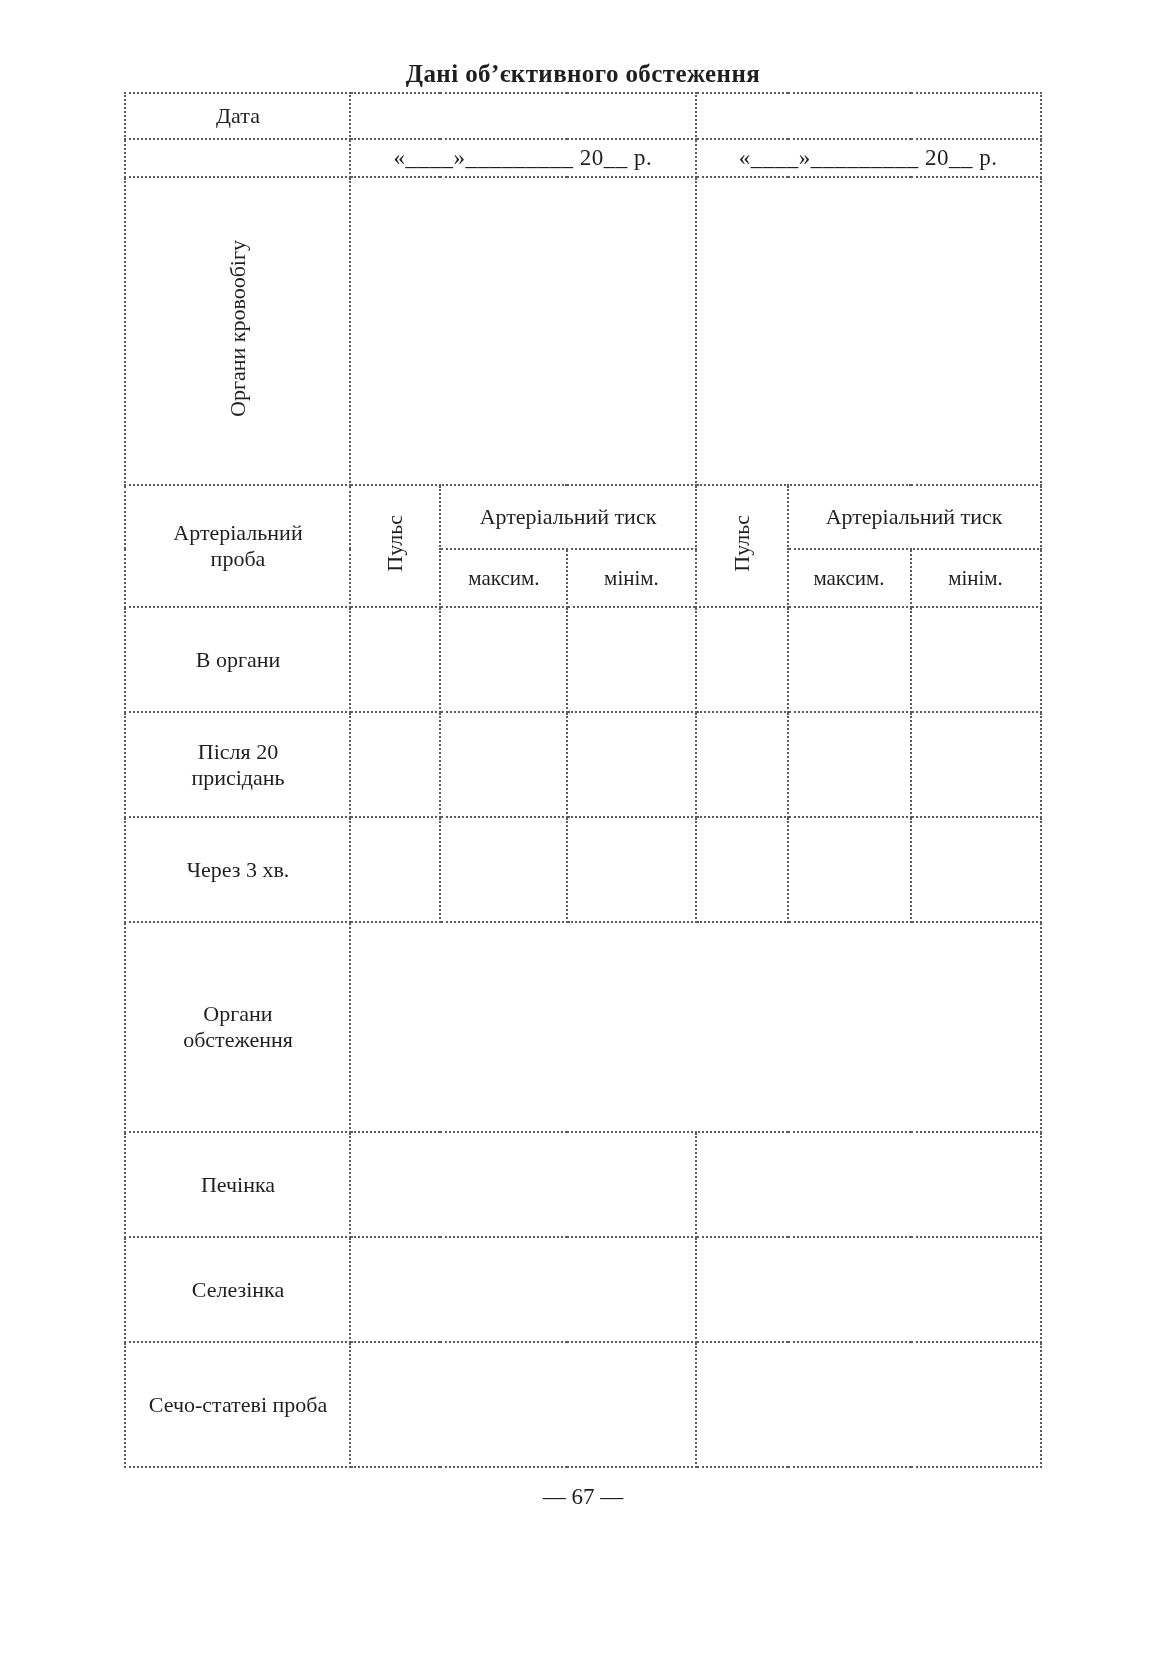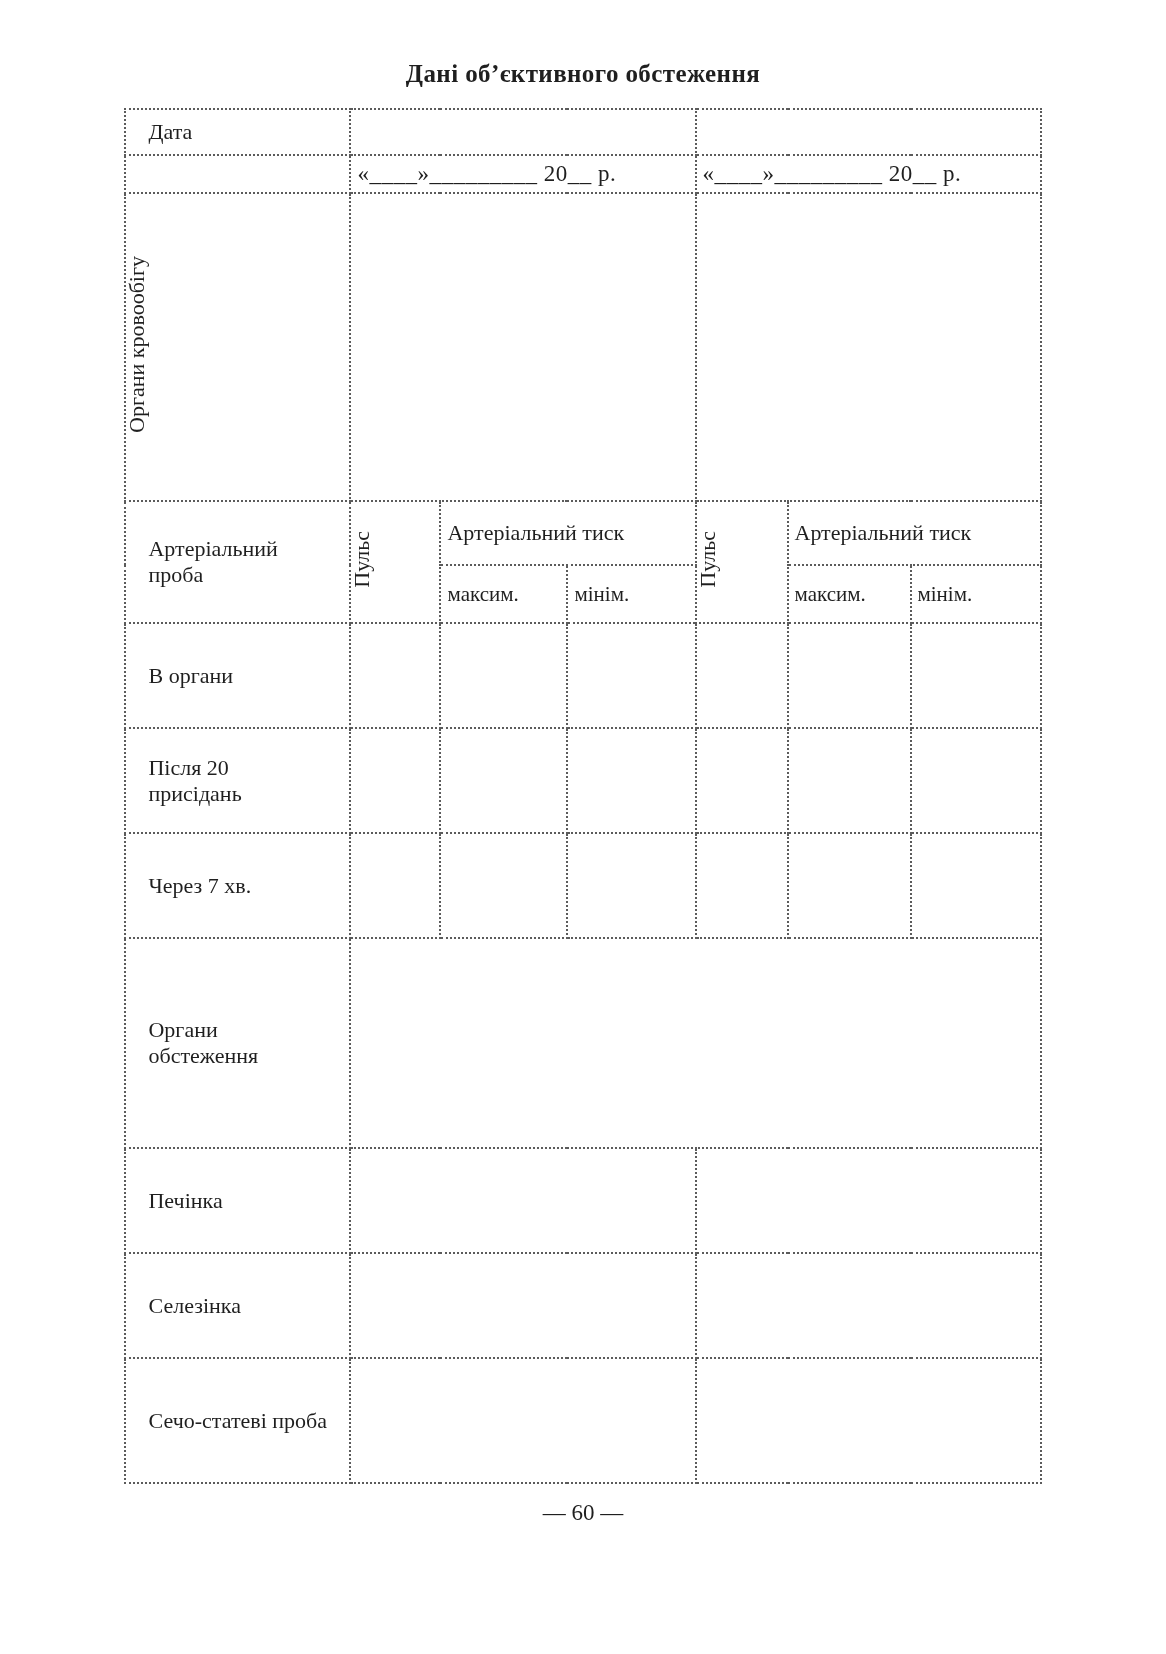--- a/index.html
+++ b/index.html
@@ -6,36 +6,36 @@
   html, body {
     width: 1166px;
     background: #ffffff;
     font-family: "Liberation Serif", "DejaVu Serif", serif;
     color: #1f1f1f;
   }
   body { height: 1654px; overflow: hidden; }
   .page { padding-top: 60px; }
   .title {
     width: 915px;
-    margin: 0 auto 20px auto;
+    margin: 0 auto 4px auto;
     text-align: center;
     font-weight: bold;
     font-size: 25px;
     letter-spacing: 0.4px;
   }
   table.form {
     width: 915px;
     margin: 0 auto;
     border-collapse: collapse;
     table-layout: fixed;
     font-size: 22px;
   }
   table.form td {
     border: 2px dotted #5b5b5b;
-    text-align: left;
+    text-align: center;
     vertical-align: middle;
     padding: 2px 22px;
     overflow: hidden;
   }
   table.form td.tight { padding: 2px 6px; }
   
   td.lt-r { border-right: 1px dashed #a0a0a0; }
   td.lt-l { border-left: 1px dashed #a0a0a0; }
   .vcell { padding: 0 !important; }
   .vtext {
@@ -126,21 +126,21 @@
       <td>Після 20 присідань</td>
       <td></td>
       <td class="lt-r"></td>
       <td class="lt-l"></td>
       <td></td>
       <td class="lt-r"></td>
       <td class="lt-l"></td>
     </tr>
 
     <tr style="height:105px">
-      <td>Через 7 хв.</td>
+      <td>Через 3 хв.</td>
       <td></td>
       <td class="lt-r"></td>
       <td class="lt-l"></td>
       <td></td>
       <td class="lt-r"></td>
       <td class="lt-l"></td>
     </tr>
 
     <tr style="height:210px">
       <td>Органи обстеження</td>
@@ -160,15 +160,15 @@
     </tr>
 
     <tr style="height:125px">
       <td>Сечо-статеві проба</td>
       <td colspan="3"></td>
       <td colspan="3"></td>
     </tr>
   </tbody>
     </table>
 
-  <div class="footer">— 60 —</div>
+  <div class="footer">— 67 —</div>
 
 </div>
 
 </body></html>

